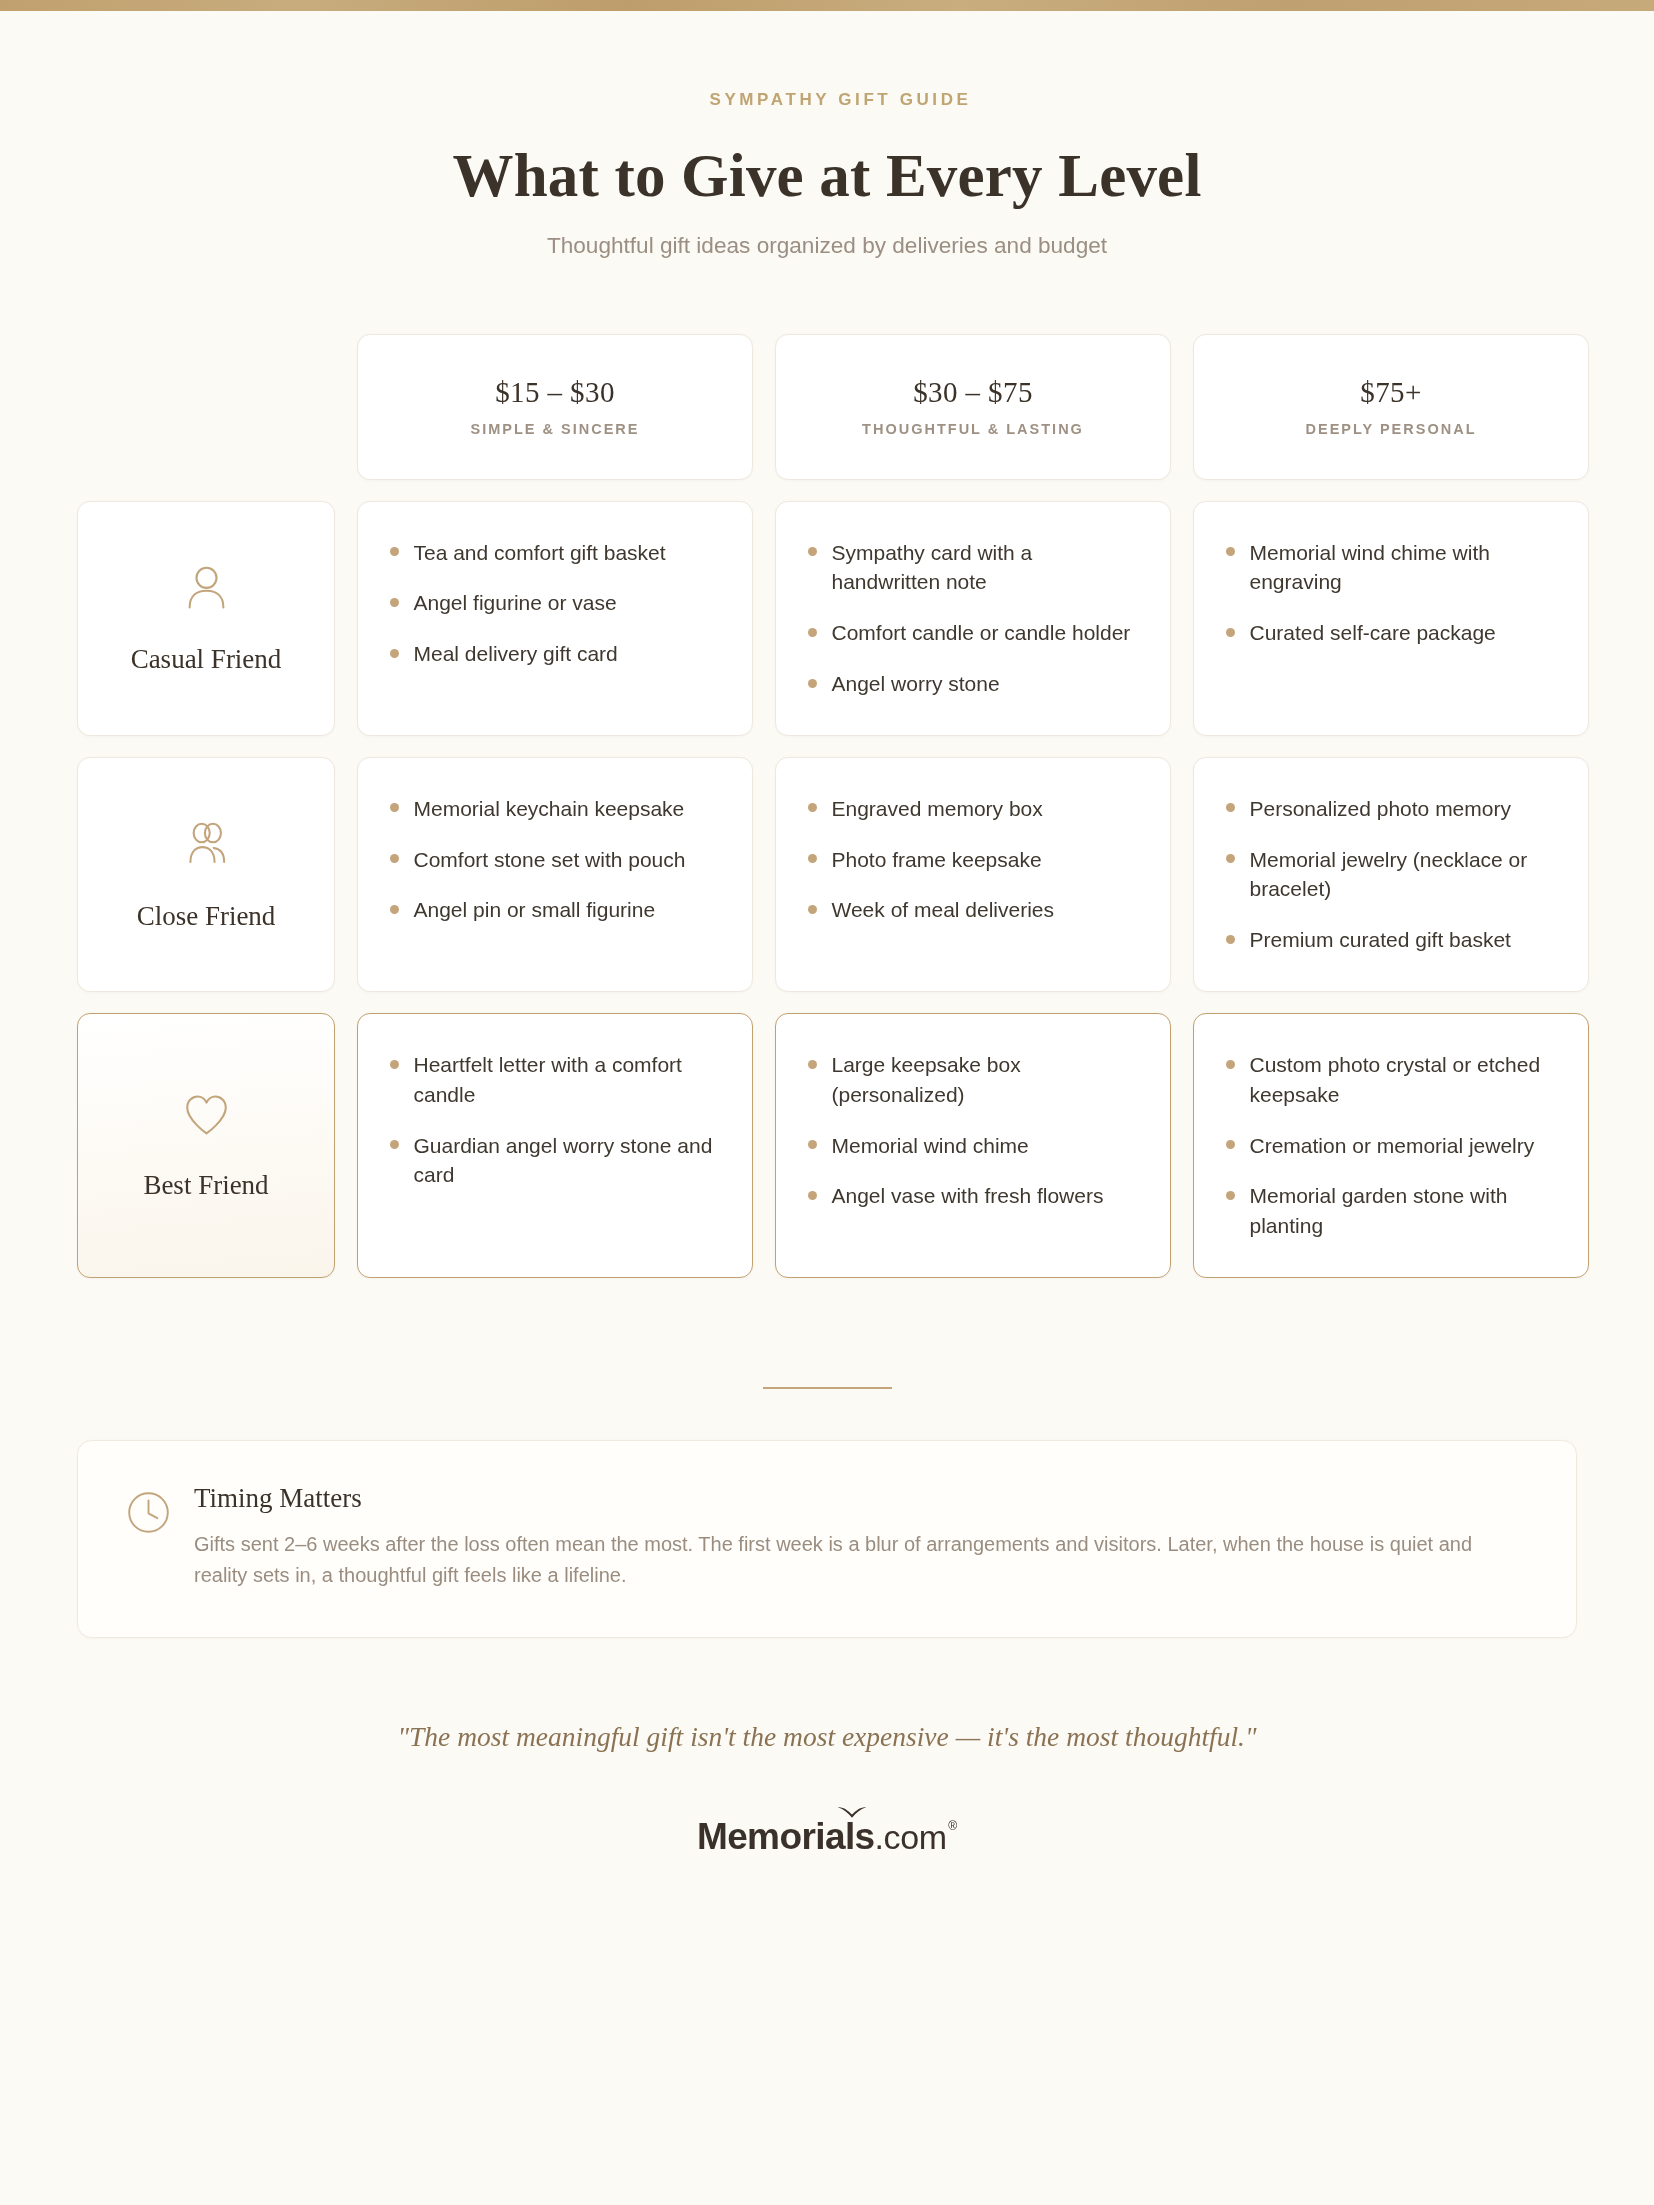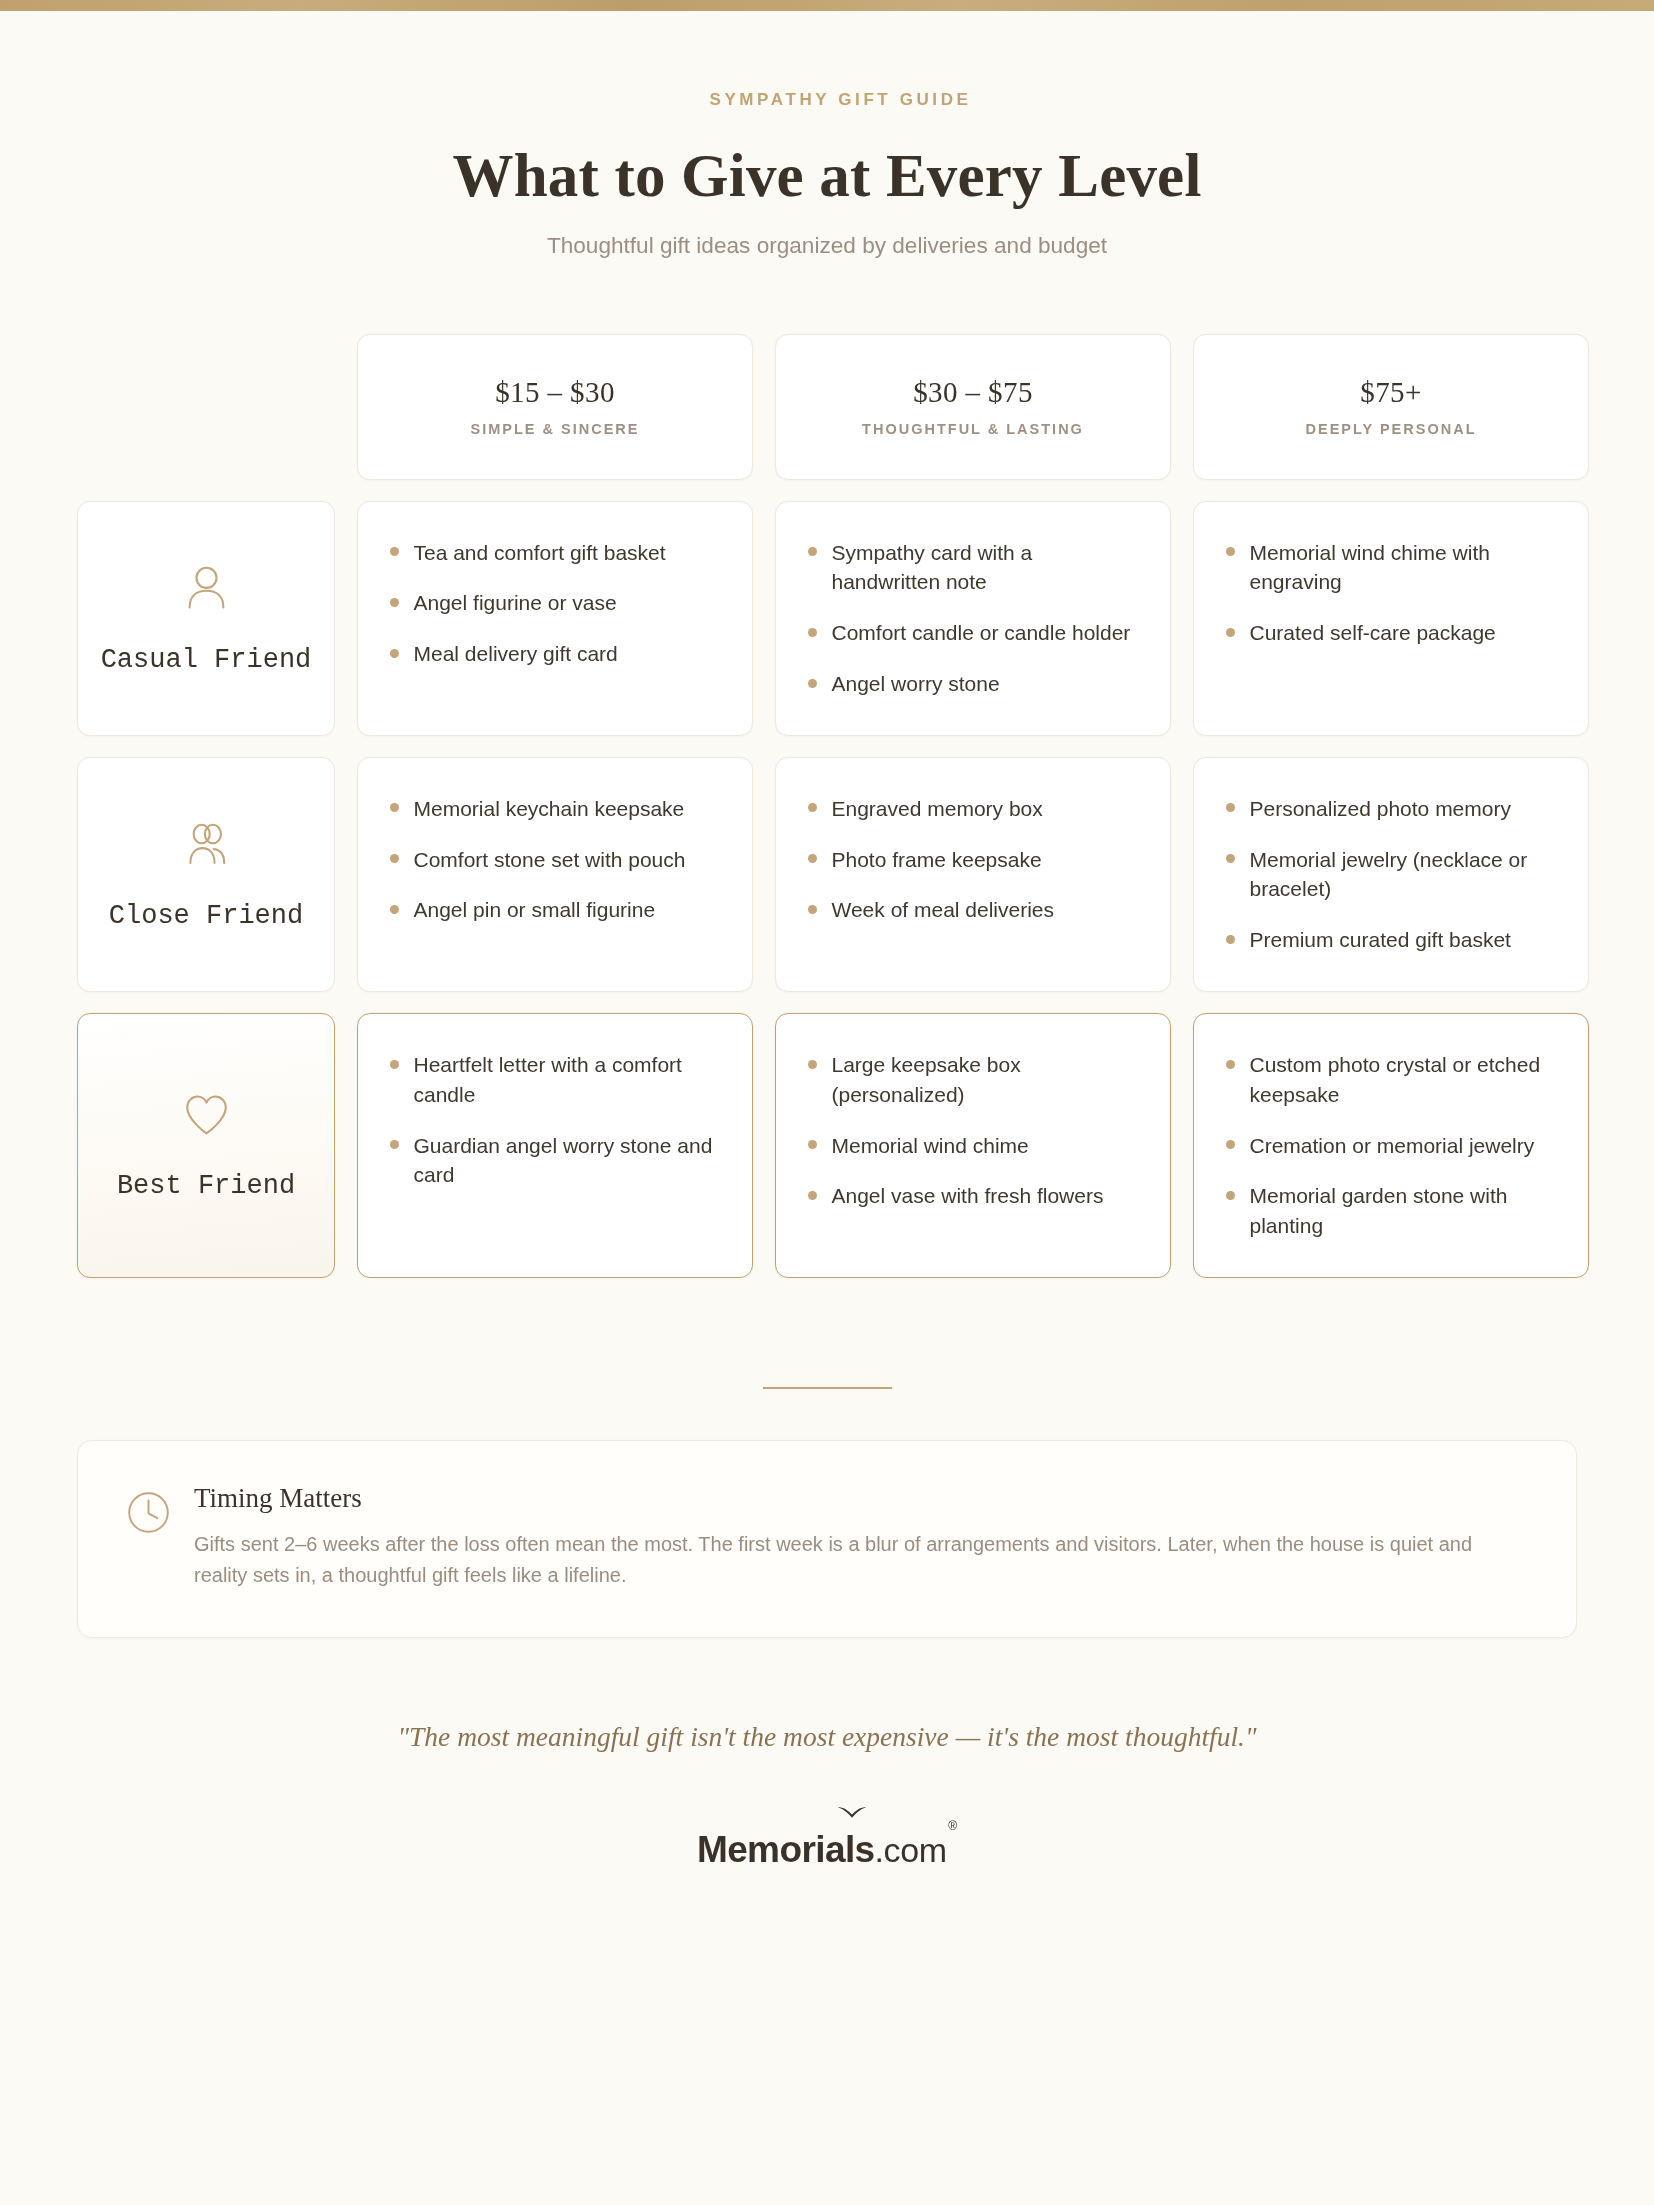--- a/index.html
+++ b/index.html
@@ -95,21 +95,21 @@
   
   .rel-card {
     display: flex;
     flex-direction: column;
     align-items: center;
     justify-content: center;
     padding: 24px 8px;
   }
   .rel-icon { margin-bottom: 27.5px; }
   .rel-name {
-    font-family: Liberation Mono, monospace;
+    font-family: Liberation Serif, serif;
     font-size: 27px;
     color: #3b3229;
   }
 
   
   .list-card { padding: 36px 32px 36px 32px; }
   .gift-list { list-style: none; }
   .gift-item {
     display: flex;
     align-items: flex-start;
@@ -191,21 +191,20 @@
   .logo {
     display: inline-flex;
     align-items: baseline;
     position: relative;
   }
   .logo-main {
     font-size: 37px;
     font-weight: 700;
     color: #3a322a;
     letter-spacing: -0.6px;
-    margin-top: 13px;
   }
   .logo-dotcom {
     font-size: 34px;
     font-weight: 400;
     color: #3a322a;
     letter-spacing: -0.4px;
   }
   .logo-reg {
     font-size: 12px;
     color: #3a322a;

